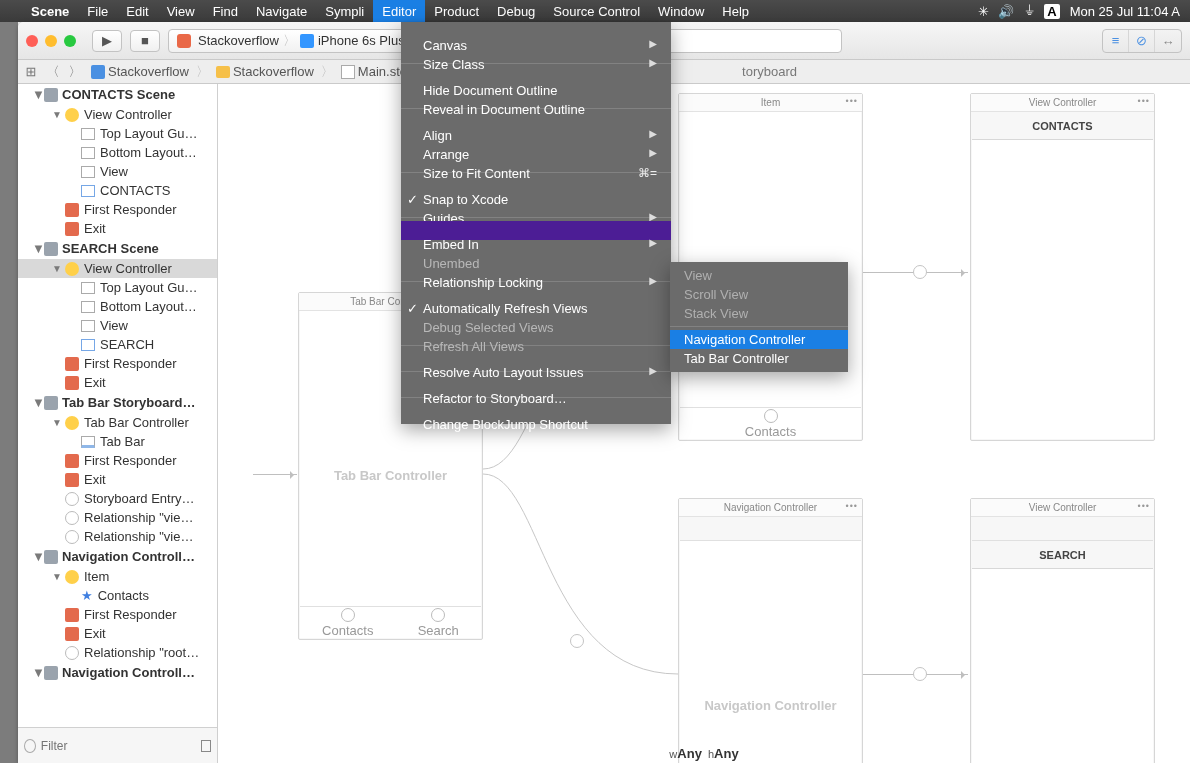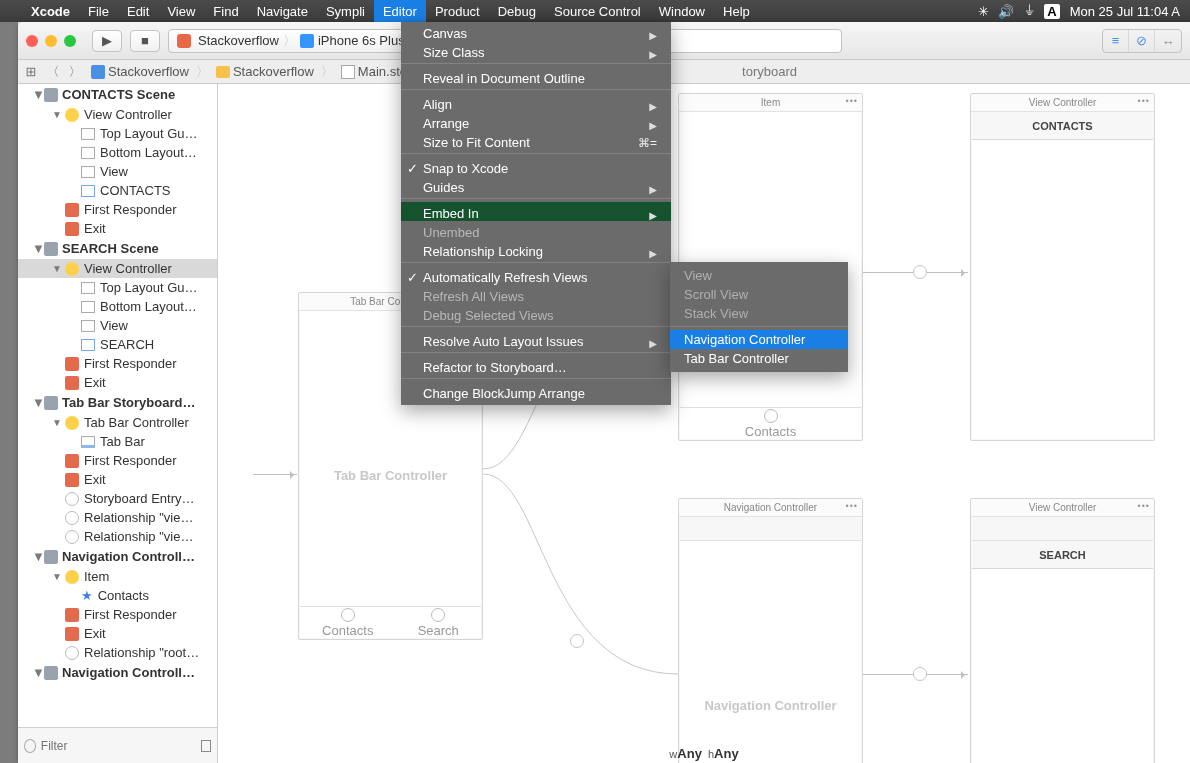--- a/index.html
+++ b/index.html
@@ -82,45 +82,45 @@
 .scene .tabicons .tic{width:14px;height:14px;border:1px solid #bbb;border-radius:50%;}
 .dots{position:absolute;top:2px;right:4px;color:#999;font-size:9px;letter-spacing:1px;}
 
 
 .arrow{position:absolute;height:1px;background:#bfbfbf;}
 .arrow::after{content:"";position:absolute;right:-1px;top:-3px;border:4px solid transparent;border-left-color:#bfbfbf;}
 .segdot{position:absolute;width:14px;height:14px;border:1px solid #c4c4c4;border-radius:50%;background:#fff;}
 
 
 .menu { position:absolute; left:401px; top:22px; width:270px; background:#6b6b6b; color:#fff; box-shadow:0 6px 18px rgba(0,0,0,.35); z-index:50; padding-bottom:4px;}
-.menu .mrow{height:19px;display:flex;align-items:flex-end;padding:0 14px 0 22px;font-size:13px;position:relative;}
+.menu .mrow{height:19px;display:flex;align-items:flex-start;padding:16px 14px 0 22px;font-size:13px;position:relative;}
 .menu .mrow .arr{margin-left:auto;font-size:10px;color:#ddd;}
 .menu .mrow .chk{position:absolute;left:6px;}
 .menu .mrow .sc{margin-left:auto;font-size:12px;color:#eee;}
 .menu .mrow.disabled{color:#b8b8b8;}
-.menu .mrow.hl{background:#14532d;}
+.menu .mrow.hl{background:#4c1d95;}
 .menu hr{border:none;border-top:1px solid #828282;margin:3px 0;}
 
 .submenu{position:absolute;left:670px;top:262px;width:178px;background:#6b6b6b;color:#fff;box-shadow:0 6px 18px rgba(0,0,0,.35);z-index:51;padding:4px 0;}
 .submenu .mrow{height:19px;display:flex;align-items:center;padding:0 14px;font-size:13px;}
 .submenu .mrow.disabled{color:#b0b0b0;}
 .submenu .mrow.hl{background:#1a7fe4;}
 .submenu hr{border:none;border-top:1px solid #828282;margin:3px 0;}
 
 .sizeclass{position:absolute;left:50%;bottom:2px;transform:translateX(-50%);font-size:11px;color:#555;}
 .sizeclass b{color:#333;}
 
 svg.conn{position:absolute;pointer-events:none;}
 </style>
 </head>
 <body>
 
 <div class="menubar">
   <span class="apple"></span>
-  <span class="mitem" style="font-weight:600">Xcode</span>
+  <span class="mitem" style="font-weight:600">Scene</span>
   <span id="menubar-items" style="display: contents;"><span class="mitem">File</span><span class="mitem">Edit</span><span class="mitem">View</span><span class="mitem">Find</span><span class="mitem">Navigate</span><span class="mitem">Sympli</span><span class="mitem active">Editor</span><span class="mitem">Product</span><span class="mitem">Debug</span><span class="mitem">Source Control</span><span class="mitem">Window</span><span class="mitem">Help</span></span>
   <div class="right">
     <span>✳︎</span>
     <span>🔊</span>
     <span>⏚</span>
     <span style="background:#fff;color:#000;padding:0 3px;border-radius:2px;font-weight:600">A</span>
     <span>Mon 25 Jul  11:04 A</span>
   </div>
 </div>
 
@@ -434,20 +434,23 @@
     <div class="mrow">
       <span>Canvas</span>
       <span class="arr">▶</span>
     </div>
     <div class="mrow">
       <span>Size Class</span>
       <span class="arr">▶</span>
     </div>
     <hr>
     <div class="mrow">
+      <span>Hide Document Outline</span>
+    </div>
+    <div class="mrow">
       <span>Reveal in Document Outline</span>
     </div>
     <hr>
     <div class="mrow">
       <span>Align</span>
       <span class="arr">▶</span>
     </div>
     <div class="mrow">
       <span>Arrange</span>
       <span class="arr">▶</span>
@@ -476,37 +479,37 @@
     <div class="mrow">
       <span>Relationship Locking</span>
       <span class="arr">▶</span>
     </div>
     <hr>
     <div class="mrow">
       <span class="chk">✓</span>
       <span>Automatically Refresh Views</span>
     </div>
     <div class="mrow disabled">
+      <span>Debug Selected Views</span>
+    </div>
+    <div class="mrow disabled">
       <span>Refresh All Views</span>
     </div>
-    <div class="mrow disabled">
-      <span>Debug Selected Views</span>
-    </div>
     <hr>
     <div class="mrow">
       <span>Resolve Auto Layout Issues</span>
       <span class="arr">▶</span>
     </div>
     <hr>
     <div class="mrow">
       <span>Refactor to Storyboard…</span>
     </div>
     <hr>
     <div class="mrow">
-      <span>Change BlockJump Arrange</span>
+      <span>Change BlockJump Shortcut</span>
     </div>
   </div>
 
 <div class="submenu" id="embed-submenu">
     <div class="mrow disabled">View</div>
     <div class="mrow disabled">Scroll View</div>
     <div class="mrow disabled">Stack View</div>
     <hr>
     <div class="mrow hl">Navigation Controller</div>
     <div class="mrow">Tab Bar Controller</div>

